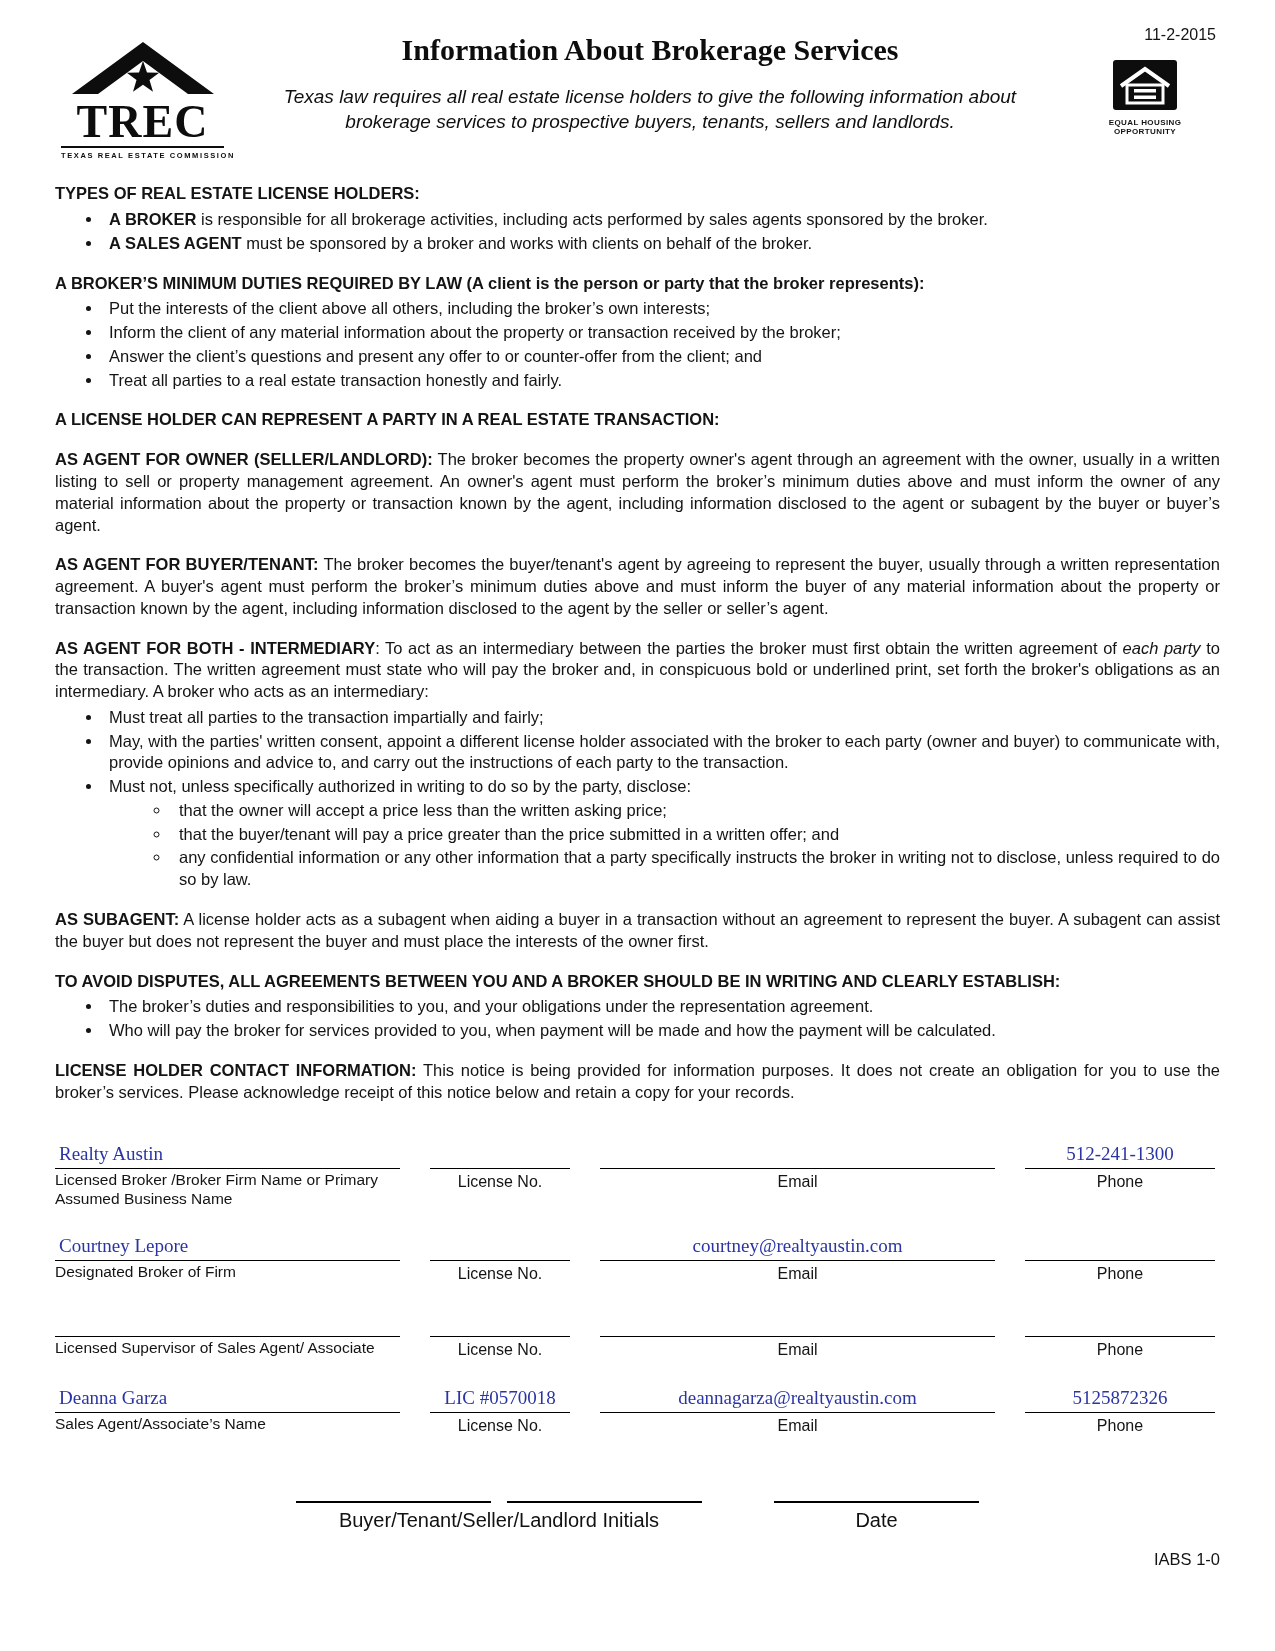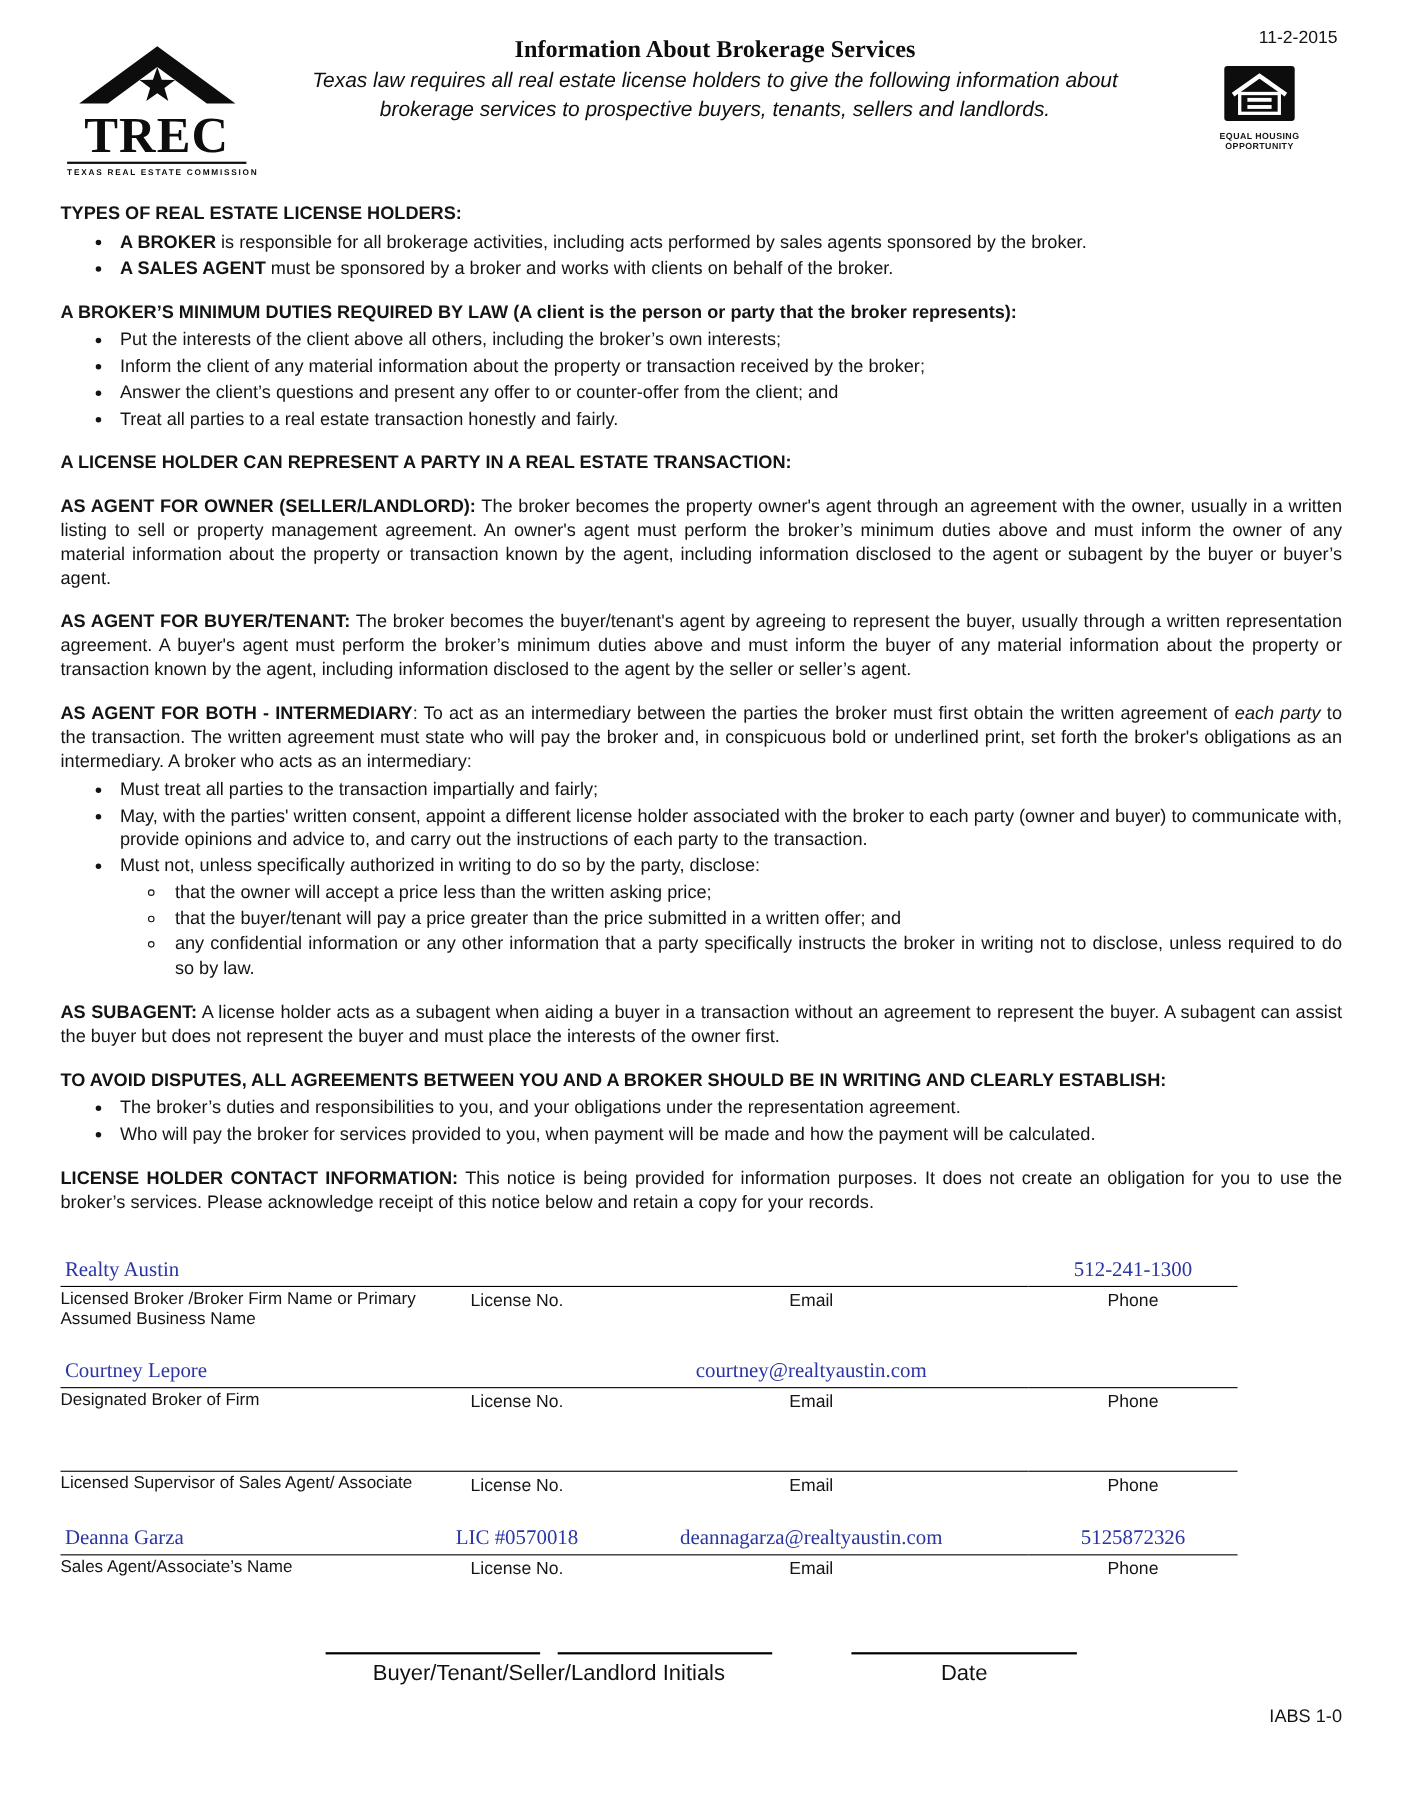--- a/index.html
+++ b/index.html
@@ -18,48 +18,48 @@
   .trec-word {
     font-family:"Liberation Serif", serif; font-weight:700; font-size:46px;
     line-height:0.95; letter-spacing:1px; color:#0d0d0d; margin-top:-4px;
   }
   .trec-caption {
     font-size:7.5px; font-weight:700; letter-spacing:1.6px; color:#0d0d0d;
     border-top:2px solid #0d0d0d; padding-top:3px; margin:3px 6px 0 6px; white-space:nowrap;
   }
   .header-center { flex:1; text-align:center; padding:6px 10px 0 10px; }
   .doc-title {
-    font-family:"Liberation Serif", serif; font-weight:700; font-size:22px;
-    color:#0d0d0d; margin-bottom:2px;
+    font-family:"Liberation Serif", serif; font-weight:700; font-size:30px;
+    color:#0d0d0d; margin-bottom:14px;
   }
   .doc-subtitle {
     font-style:italic; font-size:19px; line-height:1.35;
     max-width:810px; margin:0 auto; color:#101010;
   }
   .header-right { flex:0 0 150px; text-align:center; }
   .doc-date { font-size:16px; text-align:right; padding-right:4px; margin-bottom:14px; }
   .eho { display:inline-block; width:80px; }
   .eho-text { font-size:8px; font-weight:700; letter-spacing:0.4px; line-height:1.15; margin-top:1px; }
 
   
   .shead { font-size:16.5px; font-weight:700; margin-bottom:4px; }
   .sec { margin-bottom:18px; }
   .para { text-align:justify; margin-bottom:18px; }
   .b { font-weight:700; }
   ul.bullets { list-style:disc; padding-left:48px; margin-bottom:4px; }
   ul.bullets > li { padding-left:6px; margin-bottom:2px; text-align:justify; }
   ul.sub { list-style:circle; padding-left:42px; margin-top:2px; }
-  ul.sub > li { padding-left:8px; margin-bottom:2px; text-align:justify; }
+  ul.sub > li { padding-left:8px; margin-bottom:2px; text-align:justify;margin-left:20px; }
   em { font-style:italic; }
 
   
   .contact-form { margin-top:38px; }
   .form-row {
     display:grid; grid-template-columns:345px 140px 395px 190px;
-    margin-bottom:25px;
+    column-gap:30px; margin-bottom:25px;
   }
   .field .value {
     border-bottom:1.5px solid #000; min-height:28px;
     font-family:"Liberation Serif", serif; font-size:19px;
     color:var(--filled-value, #2a35a3);
     display:flex; align-items:flex-end; justify-content:center;
     padding:0 4px 2px 4px; white-space:nowrap;
   }
   .field.c1 .value { justify-content:flex-start; }
   .field .label { text-align:center; font-size:16px; padding-top:2px; }

